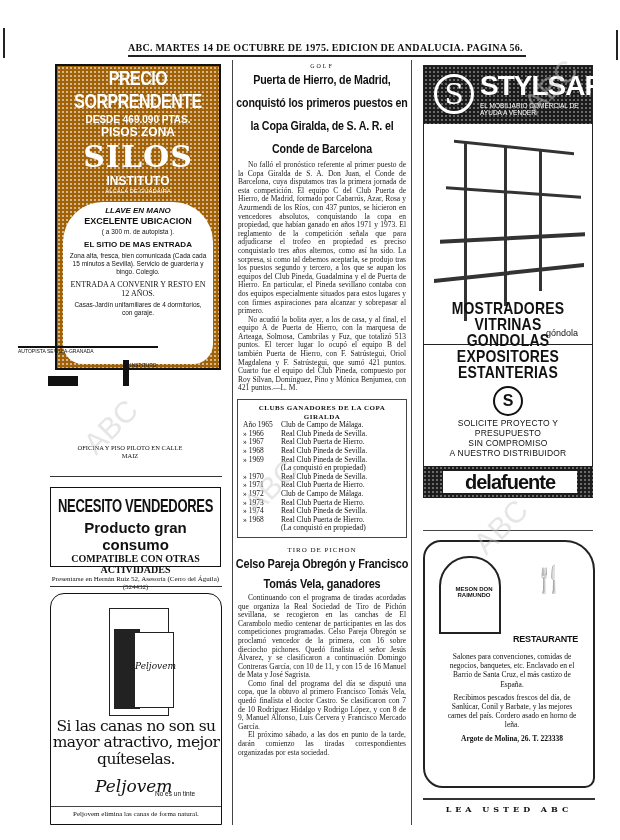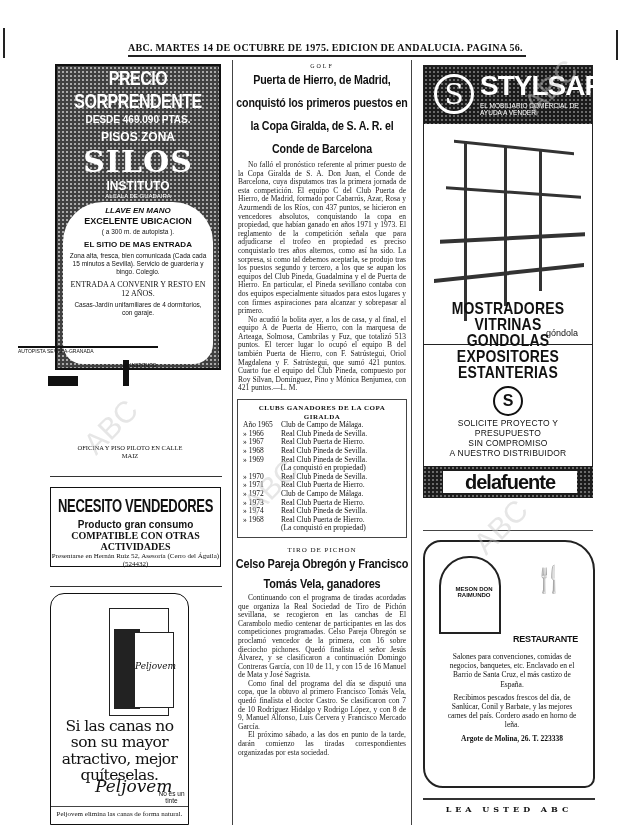--- a/index.html
+++ b/index.html
@@ -5,46 +5,46 @@
 *{box-sizing:border-box;margin:0;padding:0}
 html,body{width:620px;height:840px;background:#fff;overflow:hidden}
 body{position:relative;font-family:"DejaVu Serif",serif;color:#111}
 .header{position:absolute;left:0;top:0;width:620px;height:60px}
 .header-line{position:absolute;left:128px;top:42px;width:398px;font-family:"Liberation Serif",serif;font-weight:bold;font-size:10px;letter-spacing:0.3px;white-space:nowrap}
 .header-rule{position:absolute;left:128px;top:55px;width:398px;height:2px;background:#222}
 .leftbar{position:absolute;left:3px;top:28px;width:2px;height:30px;background:#222}
 .rightbar{position:absolute;right:2px;top:30px;width:2px;height:30px;background:#222}
 
 
-.ad-silos{position:absolute;left:55px;top:64px;width:166px;height:306px;background:#404040;border:2px solid #111;overflow:hidden}
+.ad-silos{position:absolute;left:55px;top:64px;width:166px;height:306px;background:#a16207;border:2px solid #111;overflow:hidden}
 .ad-silos .dots{position:absolute;inset:0;background-image:radial-gradient(#fff 0.9px,transparent 1.2px);background-size:4px 4px;opacity:.55}
 .ad-silos .t{position:relative;text-align:center;color:#fff;font-family:"Liberation Sans",sans-serif;font-weight:bold}
 .silos-precio{font-size:16px;margin-top:6px;letter-spacing:-0.5px;transform:scaleY(1.3)}
 .silos-desde{font-size:10px;margin-top:6px}
-.silos-pisos{font-size:12px;margin-top:5px}
+.silos-pisos{font-size:12px;}
 .silos-name{font-family:"DejaVu Serif",serif!important;font-size:30px!important;margin-top:0;letter-spacing:1px}
 .silos-inst{font-size:12px}
 .silos-sub{font-size:6px;font-weight:normal!important}
 .silos-card{position:absolute;left:6px;top:136px;width:150px;height:162px;background:#fff;border-radius:40px 40px 20px 20px;padding:4px 6px;text-align:center;color:#111;font-family:"Liberation Sans",sans-serif}
 .silos-card .ll{font-size:8px;font-style:italic;font-weight:bold}
 .silos-card .eu{font-size:9px;font-weight:bold;margin-top:1px}
 .silos-card .sm{font-size:6.5px;line-height:1.25;margin-top:2px}
 .silos-card .hd{font-size:8px;font-weight:bold;margin-top:5px;line-height:1.1}
 .silos-map{position:absolute;left:18px;top:346px;width:140px;height:60px}
 .map-bar{position:absolute;background:#111}
 
 .ad-vend{position:absolute;left:50px;top:487px;width:171px;height:80px;border:1.5px solid #111;text-align:center;padding-top:10px;font-family:"Liberation Serif",serif}
 .vend-title{font-family:"Liberation Sans",sans-serif;font-weight:bold;font-size:13px;transform:scaleY(1.35);letter-spacing:-0.3px}
-.vend-prod{font-size:10px;font-weight:bold;margin-top:6px;font-family:"Liberation Sans",sans-serif}
+.vend-prod{font-size:15px;font-weight:bold;margin-top:6px;font-family:"Liberation Sans",sans-serif}
 .vend-comp{font-size:10px;font-weight:bold;line-height:1.1}
 .vend-addr{font-size:7px;line-height:1.2}
 .sep1{position:absolute;left:50px;top:476px;width:172px;height:1px;background:#333}
 .sep2{position:absolute;left:50px;top:586px;width:172px;height:1px;background:#333}
 
-.ad-pelj{position:absolute;left:50px;top:593px;width:139px;height:232px;border:1.5px solid #111;border-radius:14px 14px 0 0;text-align:center;font-family:"DejaVu Serif",serif}
+.ad-pelj{position:absolute;left:50px;top:593px;width:172px;height:232px;border:1.5px solid #111;border-radius:14px 14px 0 0;text-align:center;font-family:"DejaVu Serif",serif}
 .bottle{position:absolute;left:58px;top:14px;width:60px;height:108px;border:1px solid #222}
 .bottle .dark{position:absolute;left:4px;top:20px;width:26px;height:80px;background:#222}
 .bottle2{position:absolute;left:83px;top:38px;width:40px;height:76px;border:1px solid #222;background:#fff}
 .bottle2 .lbl{font-family:"DejaVu Serif",serif;font-style:italic;font-size:9px;margin-top:28px}
 .pelj-head{position:absolute;left:0;top:124px;width:100%;font-size:15.5px;line-height:1.05;letter-spacing:-0.6px}
 .pelj-brand{position:absolute;left:44px;top:182px;font-style:italic;font-size:17px;font-family:"DejaVu Serif",serif}
 .pelj-tag{position:absolute;left:104px;top:196px;font-size:6.5px;font-family:"Liberation Sans",sans-serif}
 .pelj-foot{position:absolute;left:0;top:212px;width:100%;font-size:7px;font-family:"Liberation Serif",serif;border-top:1px solid #444;padding-top:3px}
 
 

